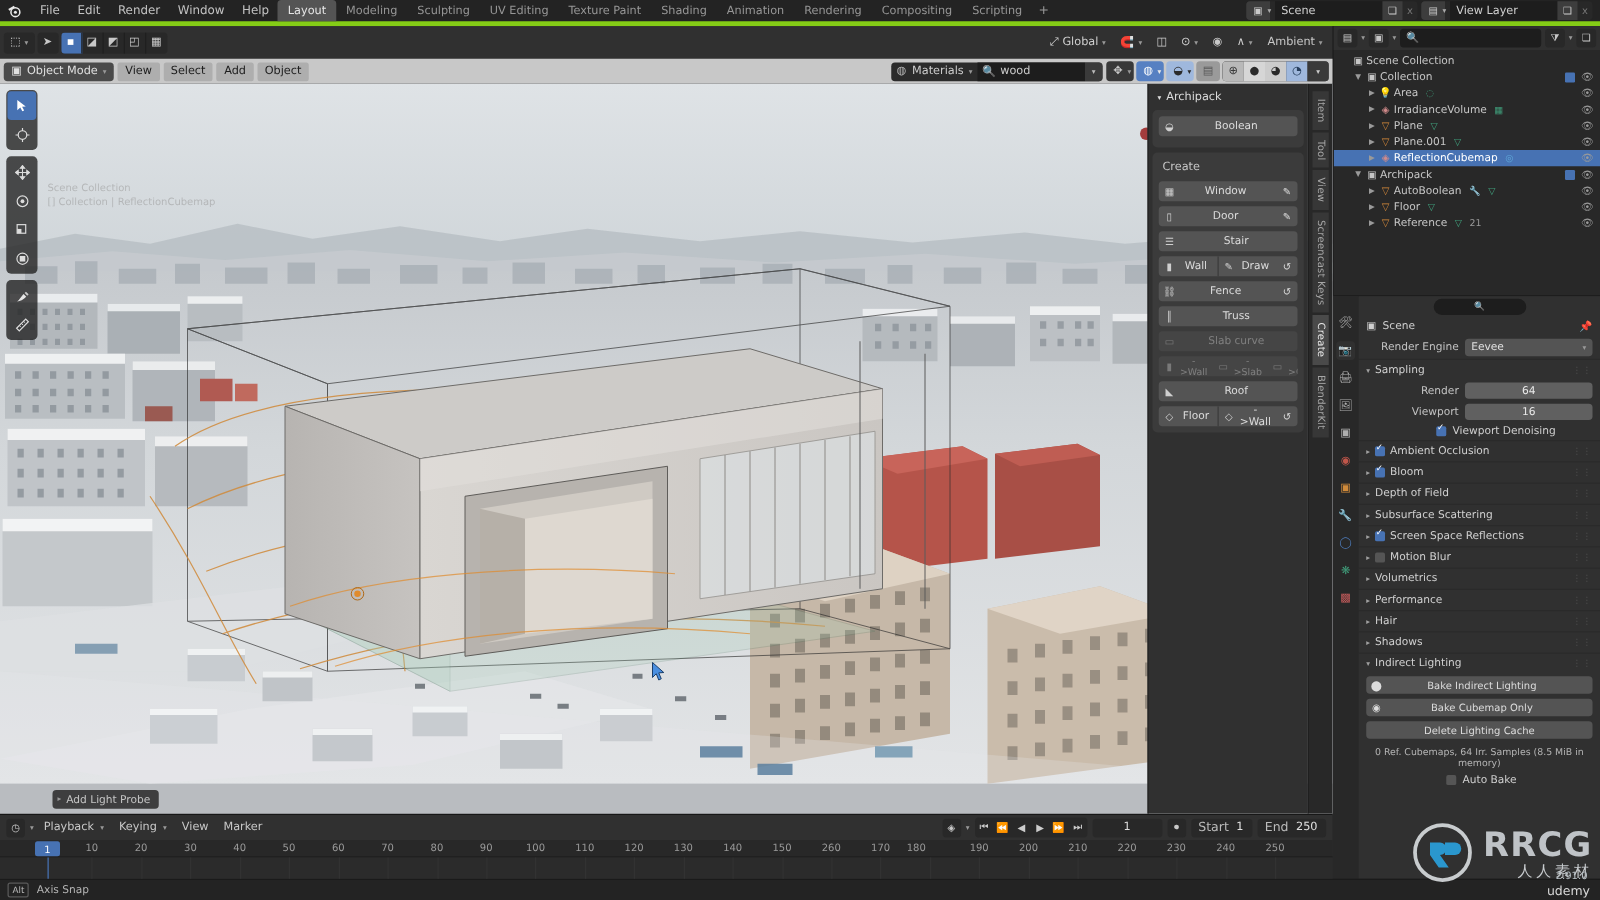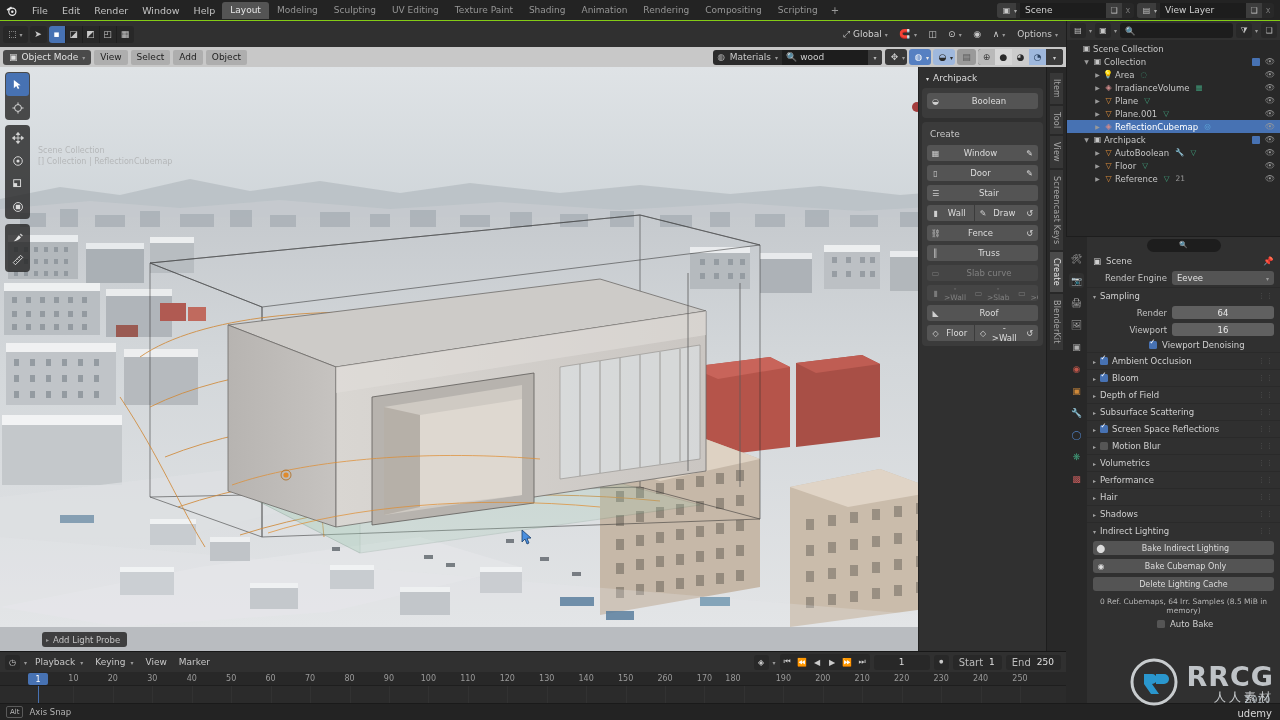--- a/index.html
+++ b/index.html
@@ -9,21 +9,21 @@
     font-family:"DejaVu Sans", sans-serif;
     font-size:9px; color:#cfcfcf;
     position:relative;
     -webkit-font-smoothing:antialiased;
   }
   .app{ width:1280px; height:720px; position:relative; background:#303030; display:flex; flex-direction:column; }
 
   
   .topbar{
     height:21px; background:#232323; display:flex; align-items:center;
-    padding:0 4px; flex:0 0 21px; border-bottom:1px solid #84cc16;
+    padding:0 4px; flex:0 0 21px; border-bottom:4px solid #84cc16;
   }
   .blender-logo{
     width:15px;height:15px;margin-right:6px;display:flex;align-items:center;justify-content:center;
     color:#e8e8e8; font-size:12px;
   }
   .menu-item{
     padding:2px 7px; color:#c2c2c2; font-size:9.5px; white-space:nowrap; border-radius:2px;
   }
   .wspace-tabs{ display:flex; align-items:center; height:21px; }
   .ws-tab{
@@ -320,21 +320,21 @@
             <span class="caret">▾</span>
           </div>
         <div class="icon-sq">◫</div>
         <div class="hbtn flat">
             <span>⊙</span>
             <span class="caret">▾</span>
           </div>
         <div class="icon-sq">◉</div>
         <div class="hbtn flat">∧<span class="caret">▾</span></div>
         <div class="opt-btn">
-          <span>Options</span>
+          <span>Ambient</span>
             <span class="caret">▾</span>
         </div>
       </div>
 
       <div class="vp-header2">
         <div class="objmode">
           <span>▣</span>
           <span>Object Mode</span>
           <span class="caret">▾</span>
         </div>

